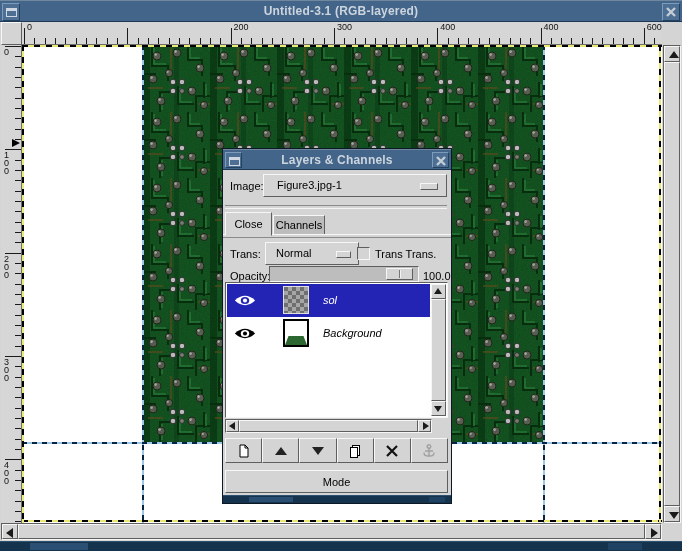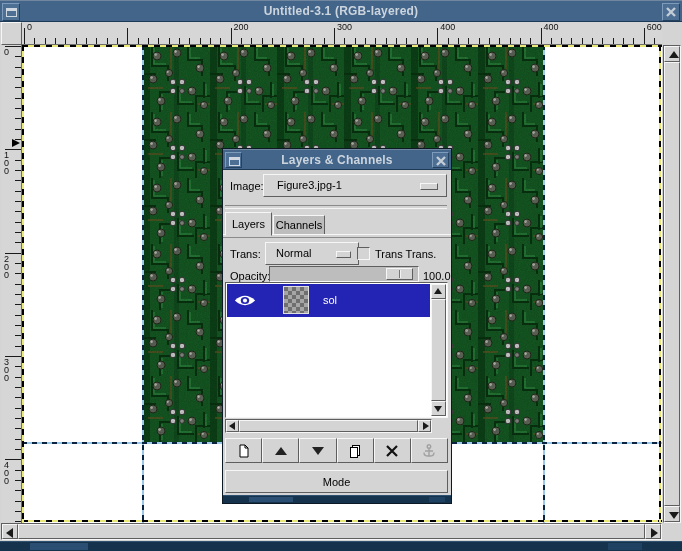--- a/index.html
+++ b/index.html
@@ -81,21 +81,21 @@
   .tab.inactive{background:#bdbdbd;border-bottom:1px solid #5e5e5e;}
   .notebook-line{position:absolute;left:0;width:228px;height:2px;border-top:1px solid #f6f6f6;border-bottom:1px solid #8a8a8a;z-index:1;}
   .checkbox{position:absolute;width:13px;height:13px;background:#d4d4d4;box-sizing:border-box;
             border:1px solid;border-color:#5e5e5e #f6f6f6 #f6f6f6 #5e5e5e;}
   .slider-trough{position:absolute;background:#bdbdbd;border:1px solid;border-color:#5e5e5e #f6f6f6 #f6f6f6 #5e5e5e;box-sizing:border-box;}
   .slider-handle{position:absolute;top:1px;height:12px;width:27px;background:#d4d4d4;box-sizing:border-box;
             border:1px solid;border-color:#f6f6f6 #5e5e5e #5e5e5e #f6f6f6;}
   .slider-handle:after{content:"";position:absolute;left:12px;top:1px;bottom:1px;width:1px;background:#777;box-shadow:1px 0 0 #f2f2f2;}
   
   .layer-list{position:absolute;left:2px;top:112px;width:223px;height:136px;background:#fff;
-              border:1px solid;border-color:#5e5e5e #f6f6f6 #f6f6f6 #5e5e5e;box-sizing:border-box;}
+              border:1px solid;border-color:#5e5e5e #f6f6f6 #f6f6f6 #5e5e5e;box-sizing:border-box;font-style:italic;}
   .rows{position:absolute;left:1px;top:1px;right:17px;bottom:1px;background:#fff;overflow:hidden;}
   .layer-row{position:relative;height:33px;background:#fff;color:#000;}
   .layer-row.selected{background:#2424b4;color:#fff;}
   .eye{position:absolute;left:7px;top:10px;width:22px;height:13px;}
   .thumb{position:absolute;left:56px;top:2px;width:26px;height:28px;box-sizing:border-box;}
   .thumb.checker{border:1px solid #e0e0e0;
       background:repeating-conic-gradient(#a6a6a6 0 25%, #6f6f6f 0 50%);background-size:8px 8px;}
   .thumb.image{border:2px solid #000;background:#fff;}
   .thumb.image .grass{position:absolute;left:0;right:0;bottom:0;height:9px;background:#2c6631;
       clip-path:polygon(16% 0,84% 0,100% 100%,0 100%);}
@@ -389,21 +389,21 @@
     <div class="dlg-body">
 
       <div class="lbl" style="left:7px;top:10px">Image:</div>
       <div class="optmenu out" style="left:40px;top:4px;width:184px;height:23px">
         <span class="opt-text">Figure3.jpg-1</span>
         <div class="opt-ind"></div>
       </div>
 
       <div class="separator" style="top:35px"></div>
 
-      <div class="tab active" id="tab0" style="left:2px;top:42px;width:47px;height:24px;line-height:23px;z-index:3">Layers</div>
+      <div class="tab active" id="tab0" style="left:2px;top:42px;width:47px;height:24px;line-height:23px;z-index:3">Close</div>
       <div class="tab inactive" id="tab1" style="left:50px;top:45px;width:52px;height:20px;line-height:19px">Channels</div>
       <div class="notebook-line" style="top:64px"></div>
 
       <div class="lbl" style="left:7px;top:78px">Trans:</div>
       <div class="optmenu out" style="left:42px;top:72px;width:94px;height:23px">
         <span class="opt-text" style="left:10px">Normal</span>
         <div class="opt-ind" style="right:7px;width:15px"></div>
       </div>
       <div class="checkbox" id="keeptrans" style="left:134px;top:77px"></div>
       <div class="lbl" style="left:152px;top:78px">Trans Trans.</div>
@@ -417,20 +417,31 @@
       <div class="layer-list">
         <div class="rows" id="layerRows">
             <div class="layer-row selected">
               <svg class="eye" viewBox="0 0 26 14" style="color:#ffffff">
                 <path d="M1 7 Q13 -4 25 7 Q13 18 1 7 Z" fill="currentColor"></path>
                 <ellipse cx="13" cy="7" rx="5" ry="4.2" fill="#2424b4"></ellipse>
                 <circle cx="13" cy="7" r="2.4" fill="currentColor"></circle>
               </svg>
               <div class="thumb checker"></div>
               <span class="layer-name">sol</span>
+            </div>
+            <div class="layer-row">
+              <svg class="eye" viewBox="0 0 26 14" style="color:#000000">
+                <path d="M1 7 Q13 -4 25 7 Q13 18 1 7 Z" fill="currentColor"></path>
+                <ellipse cx="13" cy="7" rx="5" ry="4.2" fill="#ffffff"></ellipse>
+                <circle cx="13" cy="7" r="2.4" fill="currentColor"></circle>
+              </svg>
+              <div class="thumb image">
+                <div class="grass"></div>
+              </div>
+              <span class="layer-name">Background</span>
             </div>
           </div>
         <div class="list-vscroll">
           <div class="sb-btn" style="left:0;top:0;width:15px;height:15px">
               <div class="arr up" style="left:2px;top:3px;border-left-width:4px;border-right-width:4px;border-bottom-width:6px"></div>
             </div>
           <div class="sb-thumb" style="left:0;top:15px;width:15px;bottom:15px"></div>
           <div class="sb-btn" style="left:0;bottom:0;width:15px;height:15px">
               <div class="arr down" style="left:2px;top:4px;border-left-width:4px;border-right-width:4px;border-top-width:6px"></div>
             </div>

